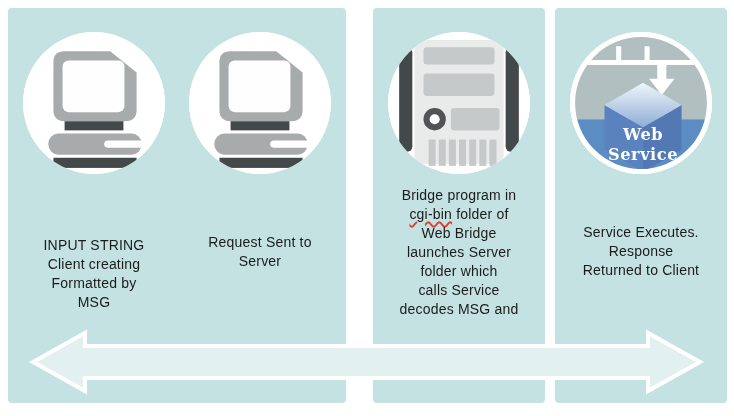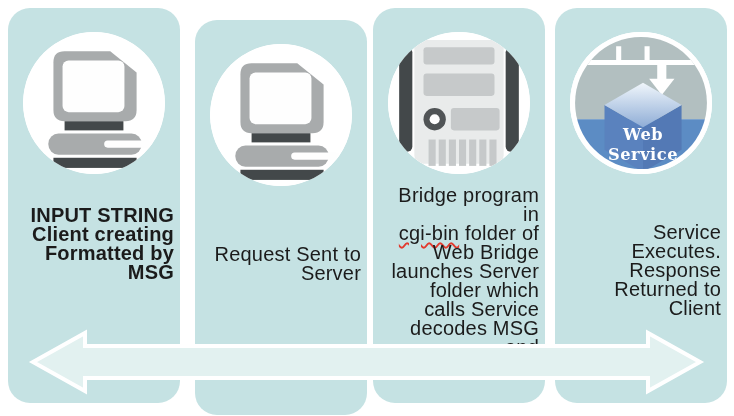--- a/index.html
+++ b/index.html
@@ -7,28 +7,28 @@
     --arrow_fill:#e2f1f0; --arrow_stroke:#ffffff;
     --icon_gray:#a8abac; --icon_dark:#43484a; --icon_white:#fefefe;
     --server_body:#e9ebeb; --server_slot:#c6c9ca; --knob:#505456;
     --ws_gray:#b2bfc0; --ws_blue:#5c8cc4; --cube_front:#5a82be; --cube_side:#5379b5;
     --text:#1b1b1b; --squiggle:#e23a2e;
   }
   html,body{margin:0;padding:0;background:var(--page_bg);}
   .canvas{position:relative;width:734px;height:416px;background:var(--page_bg);overflow:hidden;
           font-family:"Liberation Sans",sans-serif;}
   .panel{position:absolute;top:8px;height:395px;width:172px;background:var(--panel_bg);
-         border-radius:22px;}
-  .p0{left:8px;} .p1{left:195px;margin-top:12px;} .p2{left:373px;} .p3{left:555px;}
+         border-radius:4px;}
+  .p0{left:8px;} .p1{left:174px;} .p2{left:373px;} .p3{left:555px;}
   .circle{position:absolute;top:24px;left:50%;transform:translateX(-50%);
           width:142px;height:142px;border-radius:50%;background:#ffffff;}
   .circle svg{display:block;}
-  .caption{position:absolute;left:6px;right:6px;text-align:right;color:var(--text);
-           font-size:20px;line-height:19px;letter-spacing:0.2px;}
-  .cap0{top:198px;font-weight:bold;} .cap1{top:225px;} .cap2{top:178px;} .cap3{top:215px;}
+  .caption{position:absolute;left:6px;right:6px;text-align:center;color:var(--text);
+           font-size:14px;line-height:19px;letter-spacing:0.2px;}
+  .cap0{top:228px;} .cap1{top:225px;} .cap2{top:178px;} .cap3{top:215px;}
   .squiggle{text-decoration-line:underline;text-decoration-style:wavy;
             text-decoration-color:var(--squiggle);text-decoration-thickness:1.5px;
             text-underline-offset:2px;}
   .flow-arrow{position:absolute;left:0;top:328px;}
   
   .f-gray{fill:var(--icon_gray);} .f-dark{fill:var(--icon_dark);} .f-white{fill:var(--icon_white);}
   .f-body{fill:var(--server_body);} .f-slot{fill:var(--server_slot);} .f-knob{fill:var(--knob);}
   .f-wsgray{fill:var(--ws_gray);} .f-wsblue{fill:var(--ws_blue);}
   .f-cubef{fill:var(--cube_front);} .f-cubes{fill:var(--cube_side);}
   .ws-line{stroke:#ffffff;stroke-width:5;fill:none;}

